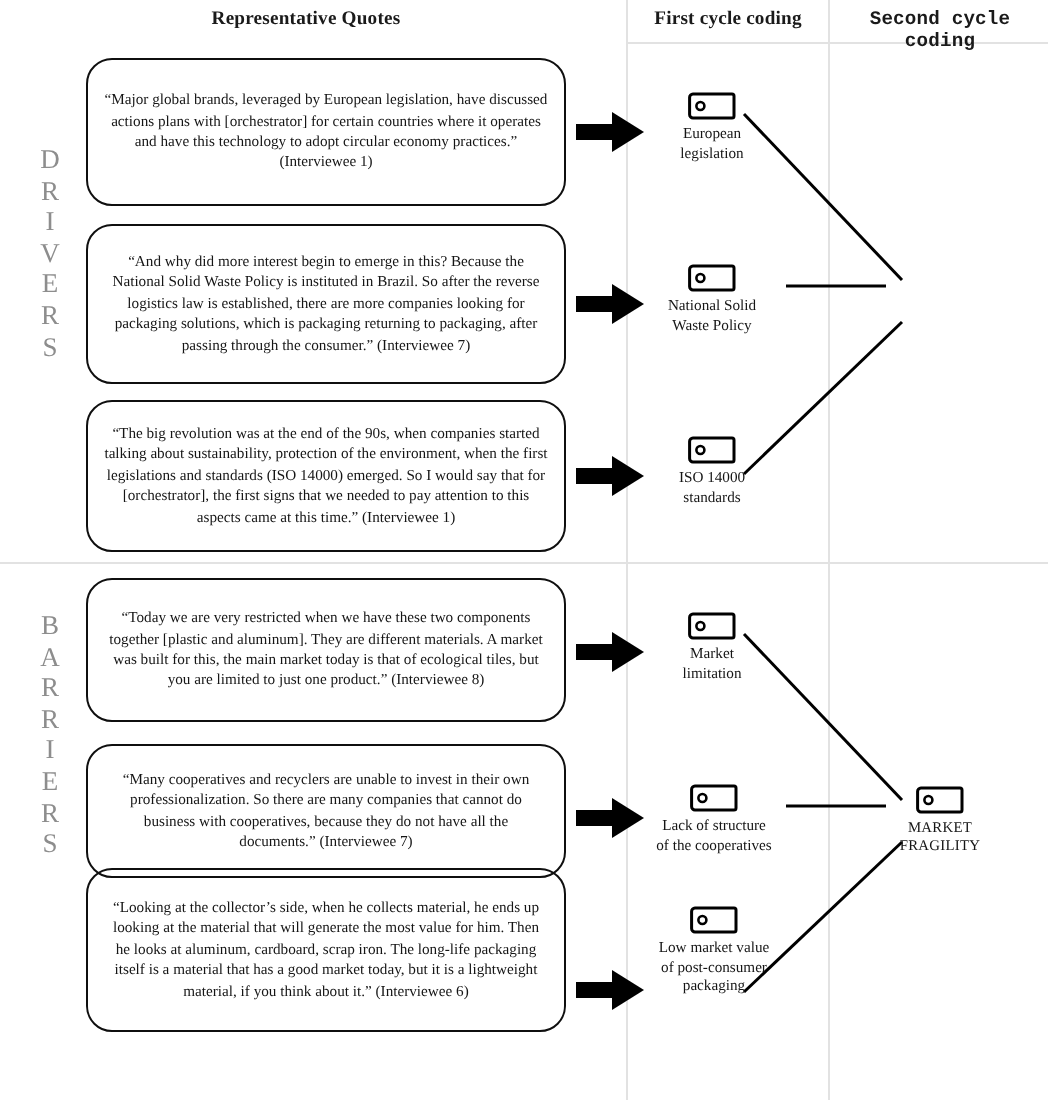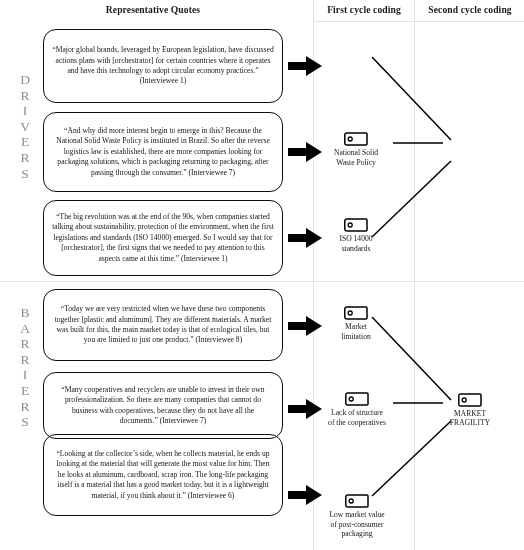--- a/index.html
+++ b/index.html
@@ -40,21 +40,21 @@
     position: absolute;
     top: 4px;
     text-align: center;
     font-weight: bold;
     font-size: 9.6px;
     letter-spacing: .1px;
     color: #1a1a1a;
   }
   #hdr-quotes { left: 23px; width: 260px; }
   #hdr-first  { left: 316px; width: 96px; }
-  #hdr-second { left: 418px; width: 104px; }
+  #hdr-second { left: 418px; width: 104px; font-family: Liberation Mono, monospace; }
 
   
   .side-band {
     position: absolute;
     left: 14px;
     width: 22px;
     text-align: center;
     color: #8d8d8d;
     font-size: 13.5px;
     line-height: 15.6px;
@@ -221,20 +221,27 @@
 
     <line x1="372" y1="57" x2="451" y2="140" stroke="#000" stroke-width="1.5"></line>
     <line x1="393" y1="143" x2="443" y2="143" stroke="#000" stroke-width="1.5"></line>
     <line x1="372" y1="237" x2="451" y2="161" stroke="#000" stroke-width="1.5"></line>
 
     <line x1="372" y1="317" x2="451" y2="400" stroke="#000" stroke-width="1.5"></line>
     <line x1="393" y1="403" x2="443" y2="403" stroke="#000" stroke-width="1.5"></line>
     <line x1="372" y1="496" x2="451" y2="421" stroke="#000" stroke-width="1.5"></line>
   </svg>
 
+  <div class="node" style="left:320px; top:46px; width:72px;">
+    <svg class="tag-icon" viewBox="0 0 24 14">
+      <path d="M2.5 1 H22 a1 1 0 0 1 1 1 V12 a1 1 0 0 1 -1 1 H2.5 A1.8 1.8 0 0 1 0.8 11.2 V2.8 A1.8 1.8 0 0 1 2.5 1 Z" fill="none" stroke="#000" stroke-width="1.5"></path>
+      <circle cx="6.2" cy="7" r="2" fill="none" stroke="#000" stroke-width="1.3"></circle>
+    </svg>
+    <span class="node-label">European<br>legislation</span>
+  </div>
 
   <div class="node" style="left:320px; top:132px; width:72px;">
     <svg class="tag-icon" viewBox="0 0 24 14">
       <path d="M2.5 1 H22 a1 1 0 0 1 1 1 V12 a1 1 0 0 1 -1 1 H2.5 A1.8 1.8 0 0 1 0.8 11.2 V2.8 A1.8 1.8 0 0 1 2.5 1 Z" fill="none" stroke="#000" stroke-width="1.5"></path>
       <circle cx="6.2" cy="7" r="2" fill="none" stroke="#000" stroke-width="1.3"></circle>
     </svg>
     <span class="node-label">National Solid<br>Waste Policy</span>
   </div>
 
   <div class="node" style="left:320px; top:218px; width:72px;">
@@ -254,21 +261,21 @@
   </div>
 
   <div class="node" style="left:314px; top:392px; width:86px;">
     <svg class="tag-icon" viewBox="0 0 24 14">
       <path d="M2.5 1 H22 a1 1 0 0 1 1 1 V12 a1 1 0 0 1 -1 1 H2.5 A1.8 1.8 0 0 1 0.8 11.2 V2.8 A1.8 1.8 0 0 1 2.5 1 Z" fill="none" stroke="#000" stroke-width="1.5"></path>
       <circle cx="6.2" cy="7" r="2" fill="none" stroke="#000" stroke-width="1.3"></circle>
     </svg>
     <span class="node-label">Lack of structure<br>of the cooperatives</span>
   </div>
 
-  <div class="node" style="left:314px; top:494px; width:86px;">
+  <div class="node" style="left:314px; top:453px; width:86px;">
     <svg class="tag-icon" viewBox="0 0 24 14">
       <path d="M2.5 1 H22 a1 1 0 0 1 1 1 V12 a1 1 0 0 1 -1 1 H2.5 A1.8 1.8 0 0 1 0.8 11.2 V2.8 A1.8 1.8 0 0 1 2.5 1 Z" fill="none" stroke="#000" stroke-width="1.5"></path>
       <circle cx="6.2" cy="7" r="2" fill="none" stroke="#000" stroke-width="1.3"></circle>
     </svg>
     <span class="node-label">Low market value<br>of post-consumer<br>packaging</span>
   </div>
 
 
   <div class="node second" style="left:420px; top:393px; width:100px;">
     <svg class="tag-icon" viewBox="0 0 24 14">

